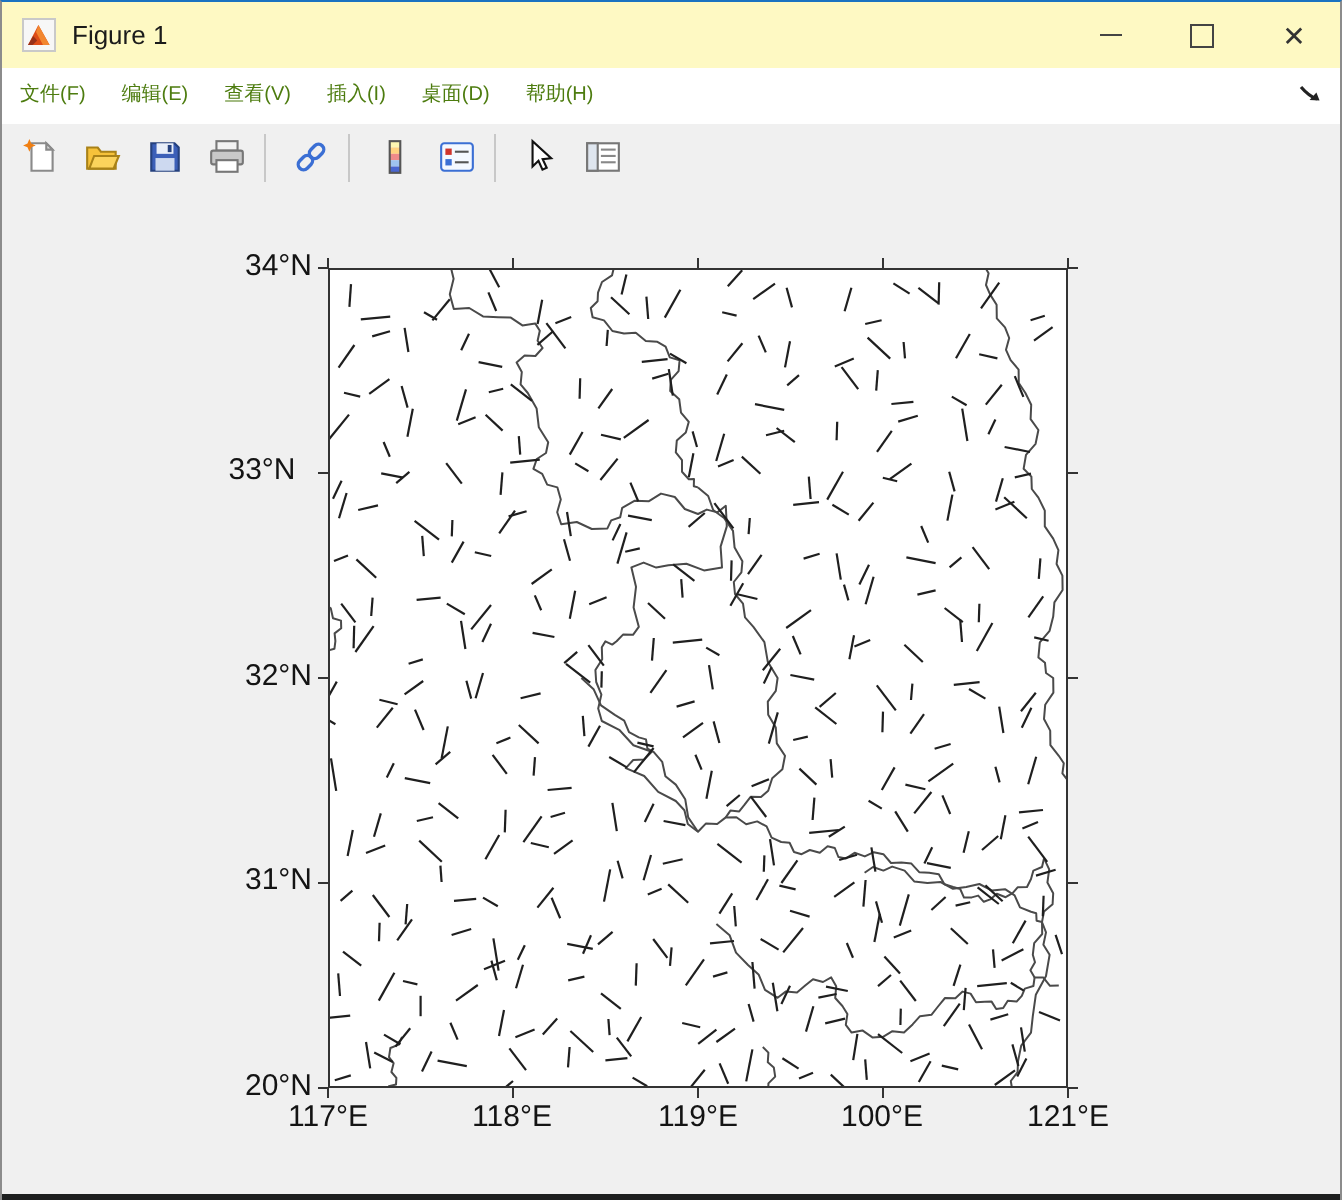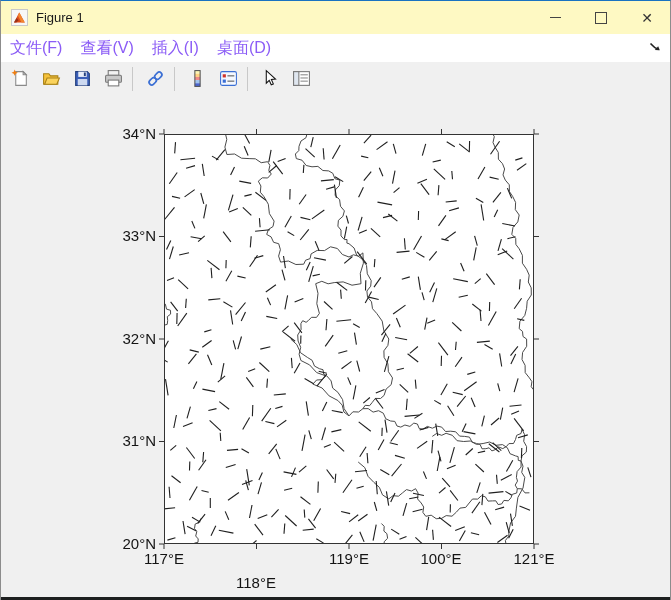--- a/index.html
+++ b/index.html
@@ -12,21 +12,21 @@
   .app-icon{width:17px;height:17px;margin-left:10px;flex:0 0 auto;}
   .title-text{margin-left:8px;font-size:13px;color:#1b1b1b;}
   .win-controls{position:absolute;right:0;top:0;height:33px;display:flex;}
   .win-btn{width:46px;height:33px;display:flex;align-items:center;justify-content:center;color:#444;font-size:13px;}
   .min-glyph{display:inline-block;width:11px;height:0;border-top:1px solid #444;}
   .max-glyph{display:inline-block;width:10px;height:10px;border:1px solid #444;}
   .close-glyph{font-size:14px;line-height:1;color:#333;}
   
   .menubar{position:absolute;left:0;top:33px;width:100%;height:28px;background:#ffffff;
            border-bottom:1px solid #e2e2e2;display:flex;align-items:center;}
-  .menu-item{padding:0 9px;font-size:16px;color:#8b5cf6;line-height:28px;}
+  .menu-item{padding:0 9px;font-size:10px;color:#4d7c0f;line-height:28px;}
   .dock-icon{position:absolute;right:6px;top:5px;width:18px;height:18px;}
   
   .toolbar{position:absolute;left:0;top:61px;width:100%;height:33px;background:#f0f0f0;
            border-bottom:1px solid #d6d6d6;display:flex;align-items:center;}
   .tb-btn{width:26px;height:26px;margin-left:3px;display:flex;align-items:center;justify-content:center;
           border:1px solid transparent;border-radius:2px;}
   .tb-btn:first-child{margin-left:5px;}
   .tb-sep{width:1px;height:24px;background:#c8c8c8;margin:0 5px;}
   
   .figure-area{position:absolute;left:0;top:94px;width:671px;height:503px;background:#f0f0f0;}
@@ -56,23 +56,25 @@
           <span class="max-glyph"></span>
         </div>
       <div class="win-btn">
           <span class="close-glyph">✕</span>
         </div>
     </div>
   </div>
 
   <div class="menubar">
     <span class="menu-item">文件(F)</span>
+    <span class="menu-item">编辑(E)</span>
     <span class="menu-item">查看(V)</span>
     <span class="menu-item">插入(I)</span>
     <span class="menu-item">桌面(D)</span>
+    <span class="menu-item">帮助(H)</span>
     <svg class="dock-icon" viewBox="0 0 18 18">
       <path d="M4.5 4.5 C7.5 8 9.5 9.5 12.5 10.5" fill="none" stroke="#222" stroke-width="1.6"></path>
       <polygon points="13.8,11.2 8.8,11 12.2,7.2" fill="#222"></polygon>
     </svg>
   </div>
 
   <div class="toolbar">
     <div class="tb-btn">
       <svg width="19" height="19" viewBox="0 0 18 18">
         <path d="M4.5 2.5h7l3 3v10h-10z" fill="#ffffff" stroke="#8a8a8a"></path>
@@ -587,26 +589,26 @@
             <line x1="0" y1="102.5" x2="-5" y2="102.5"></line>
             <line x1="370" y1="102.5" x2="375" y2="102.5"></line>
             <line x1="0" y1="0.0" x2="-5" y2="0.0"></line>
             <line x1="370" y1="0.0" x2="375" y2="0.0"></line>
           </g>
           <rect x="0.5" y="0.5" width="369" height="409" fill="none" stroke="#333333" stroke-width="1"></rect>
         </svg>
     </div>
 
     <div class="ylab" style="top:39px;  left:105px;">34°N</div>
-    <div class="ylab" style="top:141px; left:105px;">33°N</div>
+    <div class="ylab" style="top:141px; left:105px;text-align:center;">33°N</div>
     <div class="ylab" style="top:244px; left:105px;">32°N</div>
     <div class="ylab" style="top:346px; left:105px;">31°N</div>
     <div class="ylab" style="top:449px; left:105px;">20°N</div>
 
     <div class="xlab" style="left:163px;top:455px;">117°E</div>
-    <div class="xlab" style="left:255px;top:455px;margin-top:24px;">118°E</div>
+    <div class="xlab" style="left:255px;top:455px;">118°E</div>
     <div class="xlab" style="left:348px;top:455px;">119°E</div>
     <div class="xlab" style="left:440px;top:455px;">100°E</div>
     <div class="xlab" style="left:533px;top:455px;">121°E</div>
   </div>
 
   <div class="taskbar-edge"></div>
 </div>
 
 </body></html>

